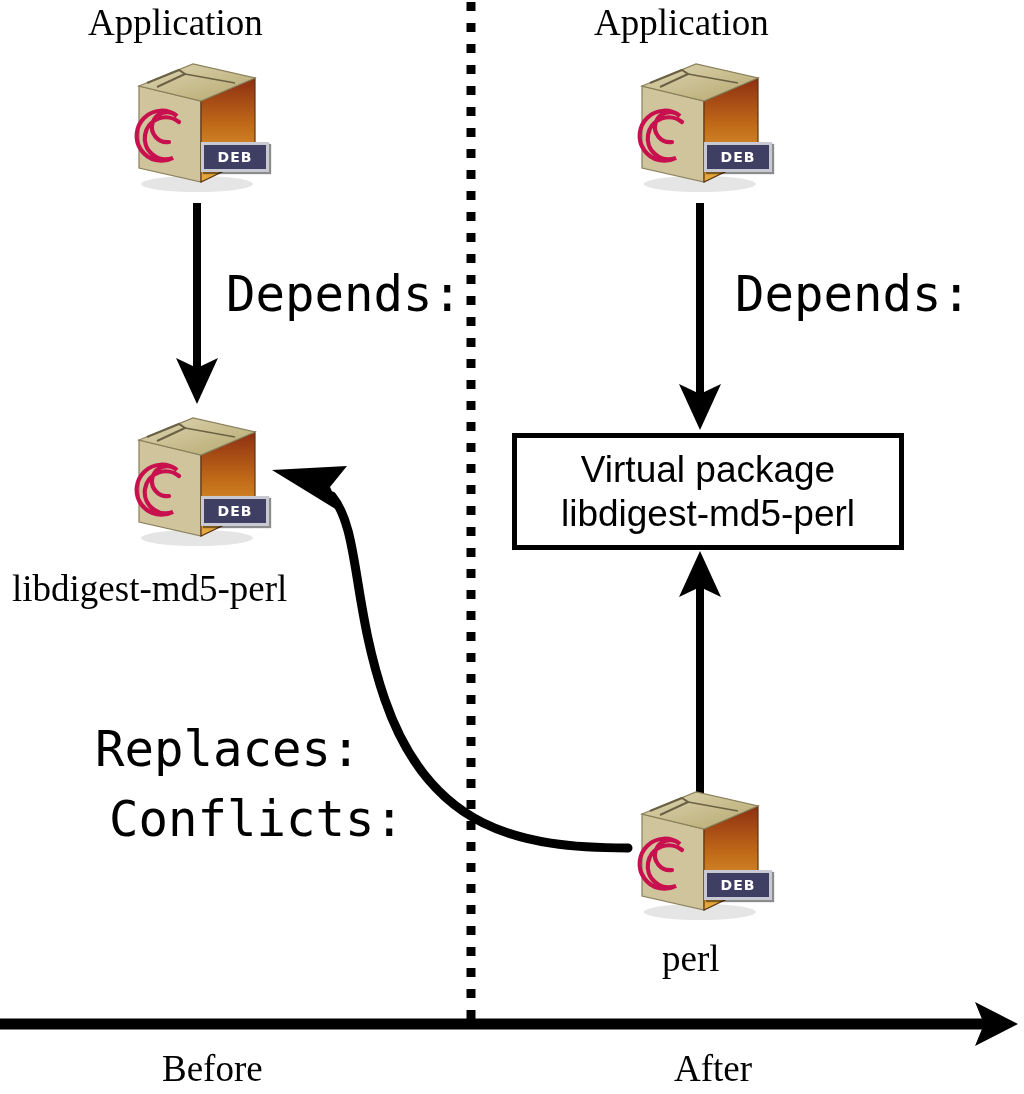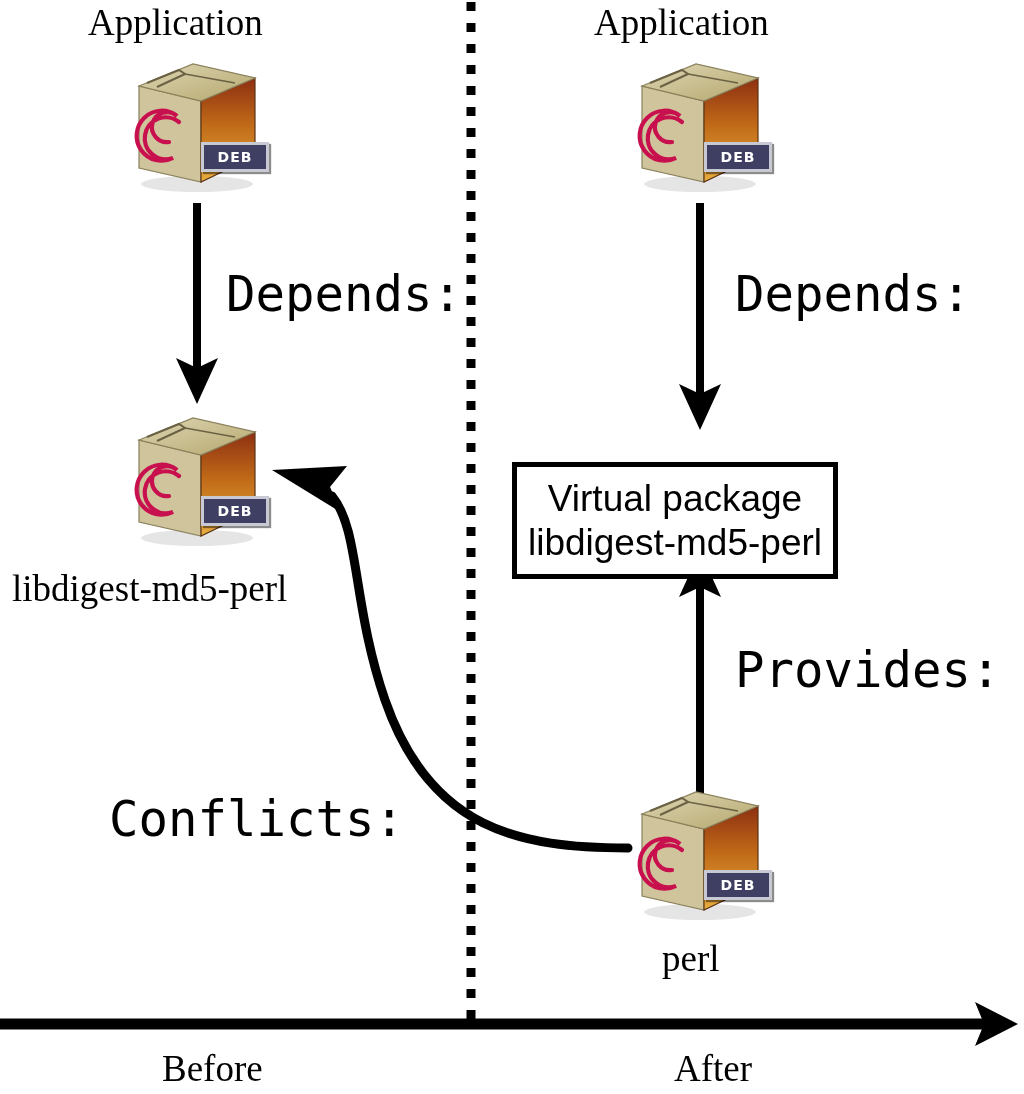--- a/index.html
+++ b/index.html
@@ -118,32 +118,32 @@
     <line x1="0" y1="1024" x2="985" y2="1024" stroke="#000000" stroke-width="11"></line>
     <polygon points="1018,1024 975,1002 984,1024 975,1046" fill="#000000"></polygon>
   </svg>
 
   <div class="lbl sans" style="left:88px; top:4px;">Application</div>
 
   <div class="lbl mono" style="left:226px; top:270px;">Depends:</div>
 
   <div class="lbl sans" style="left:12px; top:570px;">libdigest-md5-perl</div>
 
+  <div class="lbl mono" style="left:95px; top:725px;">Replaces:</div>
 
   <div class="lbl mono" style="left:109px; top:795px;">Conflicts:</div>
 
   <div class="lbl sans" style="left:594px; top:4px;">Application</div>
 
   <div class="lbl mono" style="left:735px; top:270px;">Depends:</div>
 
-  <div class="lbl mono" style="left:735px; top:646px;">Provides:</div>
 
   <div class="lbl sans" style="left:662px; top:940px;">perl</div>
 
-  <div class="vbox" style="left:512px; top:433px; width:326px; height:117px;margin-top:29px;">
+  <div class="vbox" style="left:512px; top:433px; width:392px; height:117px;">
     <div>Virtual package</div>
     <div>libdigest-md5-perl</div>
   </div>
 
   <div class="lbl sans" style="left:162px; top:1050px;">Before</div>
 
   <div class="lbl sans" style="left:642px; top:1050px;margin-left:32px;">After</div>
 
   <div class="pkg" style="left:123px; top:56px;">
     <svg viewBox="0 0 148 138" xmlns="http://www.w3.org/2000/svg">

